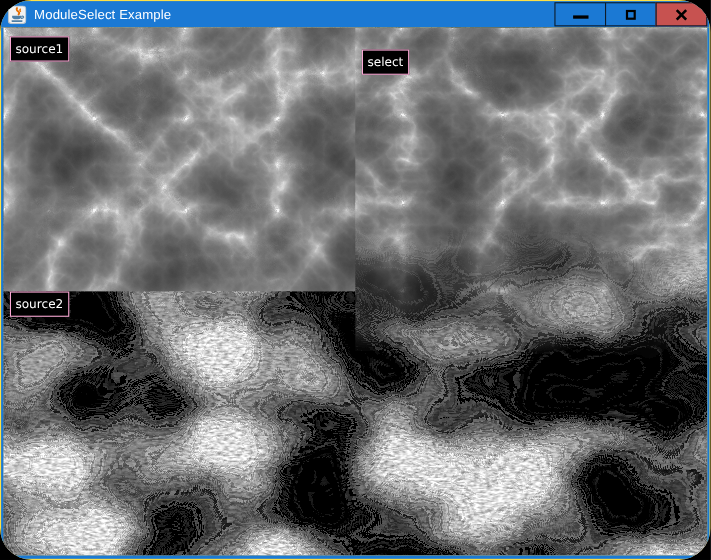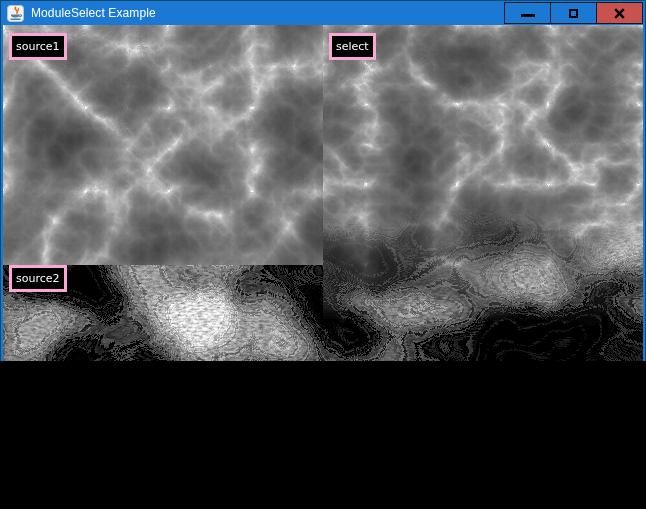--- a/index.html
+++ b/index.html
@@ -1,30 +1,30 @@
 <!DOCTYPE html>
 <html><head>
 <meta charset="utf-8">
 <style>
   html,body { margin:0; padding:0; background:#000; }
-  #window { position:relative; width:646px; height:361px; background:#0c4a6e; overflow:hidden;
-             font-family:"Liberation Sans", sans-serif; }
+  #window { position:relative; width:646px; height:509px; background:#fde047; overflow:hidden;
+             font-family:"Liberation Sans", sans-serif;border-radius:29px; }
   #titlebar { position:absolute; left:1px; top:1px; width:644px; height:24px; background:#1b79d4; }
   #app-icon { position:absolute; left:6px; top:4px; width:17px; height:17px; }
   #window-title { position:absolute; left:30px; top:0; height:24px; line-height:25px;
                    color:#ffffff; font-size:12px; letter-spacing:0.1px; }
   #winbtns { position:absolute; right:2px; top:1px; height:22px; display:flex; }
   .wbtn { box-sizing:border-box; width:47px; height:22px; border:1px solid #0d1b29; margin-left:-1px;
            background:#1b79d4; display:flex; align-items:center; justify-content:center; position:relative; }
   .wbtn.close { background:#c75250; }
   .glyph-min { width:14px; height:3px; background:#000; margin-top:4px; }
   .glyph-max { width:5px; height:5px; border:2px solid #000; background:transparent; margin-top:1px; }
   #canvas { position:absolute; left:3px; top:25px; width:640px; height:480px; background:#888; }
   #canvas svg { position:absolute; left:0; top:0; }
-  .nlabel { position:absolute; background:#000; color:#fff; border:3px solid #f9a8d4;
+  .nlabel { position:absolute; background:#000; color:#fff; border:1px solid #f9a8d4;
              font-family:"DejaVu Sans", sans-serif; font-size:11px; line-height:15px;
              padding:3px 4px; z-index:4; }
 </style>
 </head>
 <body>
 
 <div id="window">
   <div id="titlebar">
     <svg id="app-icon" viewBox="0 0 17 17">
       <rect x="0.5" y="0.5" width="16" height="16" rx="3" fill="#f2f2f2" stroke="#b9c4cc" stroke-width="1"></rect>
@@ -121,20 +121,20 @@
             <rect x="-60" y="-60" width="760" height="600" fill="url(#vg)"></rect>
           </g>
         </mask>
       </defs>
       <rect x="0" y="0" width="640" height="480" filter="url(#fridge)"></rect>
       <rect x="0" y="0" width="640" height="480" filter="url(#fsel)" mask="url(#selmask)"></rect>
       <rect x="0" y="0" width="320" height="240" filter="url(#fs1)"></rect>
       <rect x="0" y="240" width="320" height="240" filter="url(#fridge)"></rect>
     </svg>
     <div class="nlabel" style="left:6px; top:8px;">source1</div>
-    <div class="nlabel" style="left:326px; top:8px;">select</div>
+    <div class="nlabel" style="left:326px; top:20px;">select</div>
     <div class="nlabel" style="left:6px; top:240px;">source2</div>
   </div>
 
   <div style="position:absolute; left:1px; top:505px; width:644px; height:3px; background:#1b79d4;"></div>
   <div style="position:absolute; left:1px; top:25px; width:2px; height:480px; background:#1b79d4;"></div>
   <div style="position:absolute; left:643px; top:25px; width:2px; height:480px; background:#1b79d4;"></div>
 </div>
 
 </body></html>

